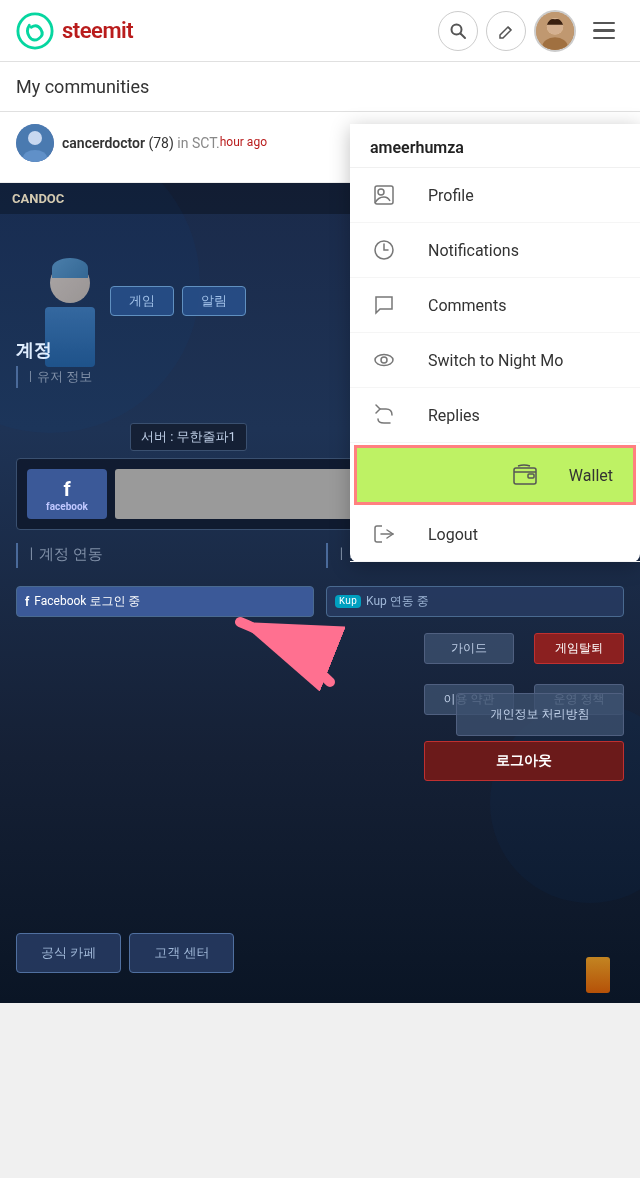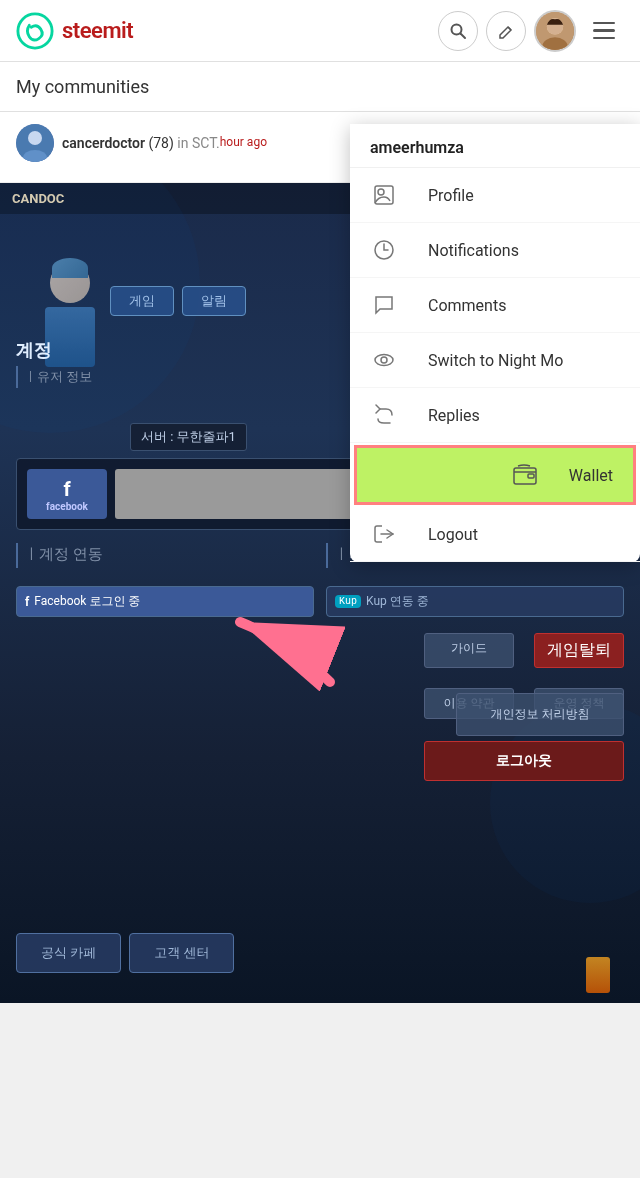--- a/index.html
+++ b/index.html
@@ -372,21 +372,21 @@
       color: #c0d0e8;
       font-size: 12px;
       padding: 6px;
       text-align: center;
     }
     .action-btn-red {
       background: #8b2020;
       border: 1px solid #c03030;
       border-radius: 3px;
       color: #fff;
-      font-size: 16px;
+      font-size: 12px;
       padding: 6px;
       text-align: center;
     }
 
     
     .policy-btn {
       position: absolute;
       top: 510px;
       right: 16px;
       width: 168px;

